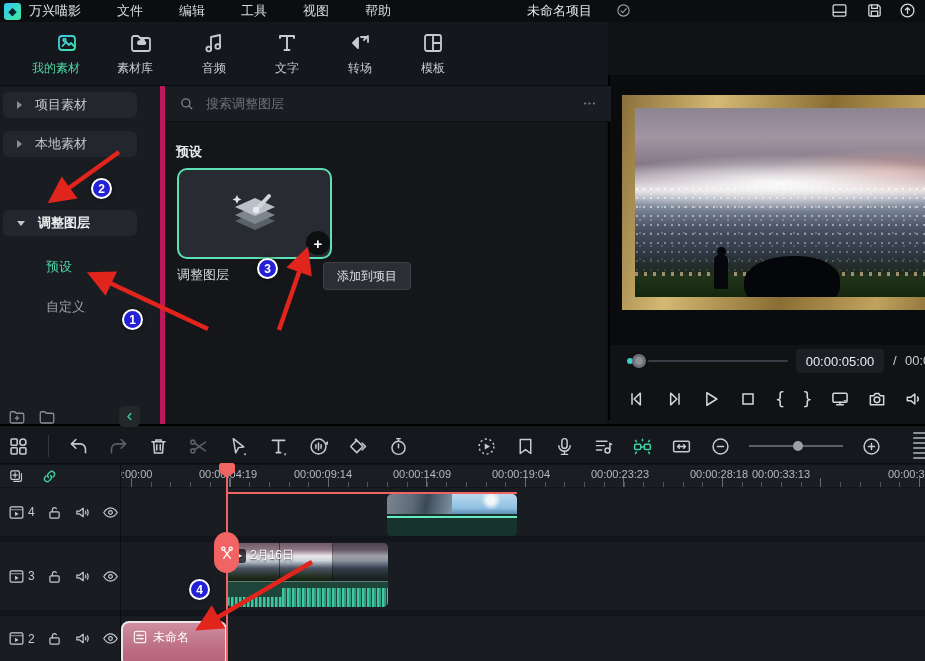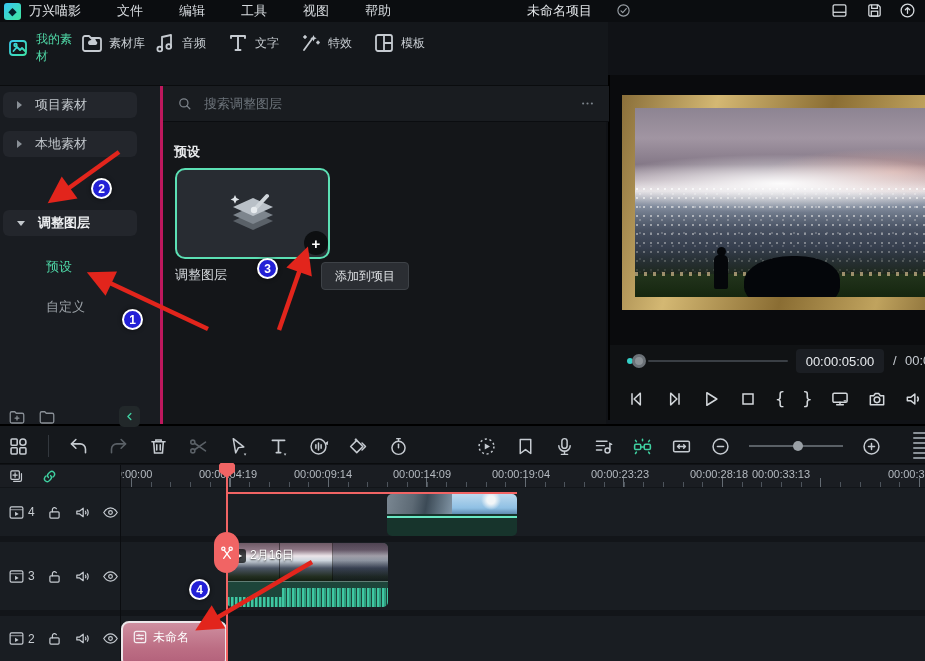--- a/index.html
+++ b/index.html
@@ -13,21 +13,21 @@
   
   #topbar{left:0;top:0;width:925px;height:22px;background:#0b0d10;display:flex;align-items:center;}
   #logo{width:17px;height:17px;margin-left:4px;border-radius:3px;background:linear-gradient(135deg,#38c9ec 10%,#3fe3a9 85%);display:flex;align-items:center;justify-content:center;color:#04212a;font-size:11px;font-weight:bold;}
   #appname{margin-left:8px;color:#e3e6e9;font-size:13px;}
   .menu-item{color:#d6dade;font-size:13px;margin-left:36px;}
   #proj-title{position:absolute;left:527px;top:2px;color:#e3e6e9;font-size:13px;}
   #check-circle{position:absolute;left:616px;top:3px;width:15px;height:15px;color:#9aa0a6;}
   .tb-ic{position:absolute;top:2px;width:17px;height:17px;color:#d6dade;}
   
   #tabbar{left:0;top:22px;width:608px;height:64px;background:#14171b;display:flex;align-items:flex-start;border-bottom:1px solid #0a0c0e;}
-  .tab{width:73px;margin-top:9px;display:flex;flex-direction:row;align-items:center;gap:5px;color:#c8cdd2;}
+  .tab{width:73px;margin-top:9px;display:flex;flex-direction:column;align-items:flex-end;gap:5px;color:#c8cdd2;}
   .tab:first-child{margin-left:7px;}
   .tab .ic{width:24px;height:24px;}
   .tab-label{font-size:12px;}
   .tab.active .tab-label{color:#4fd7a6;}
   .tab.active .ic{color:#3fd0a0;}
   
   #player-head{left:608px;top:22px;width:317px;height:53px;background:#14171b;border-left:2px solid #000;}
   #player-label{position:absolute;left:17px;top:17px;color:#dfe3e6;font-size:13px;}
   #quality-dd{position:absolute;left:67px;top:11px;width:110px;height:30px;background:#22262b;border-radius:5px;display:flex;align-items:center;padding:0 10px;color:#dfe3e6;}
   #quality-dd .ic{width:14px;height:14px;margin-left:auto;color:#9aa0a6;}
@@ -116,21 +116,21 @@
   .side-btn{position:absolute;left:3px;width:134px;height:26px;border-radius:6px;background:#23262c;display:flex;align-items:center;padding-left:14px;gap:13px;color:#c2c7cc;font-size:13px;}
   .side-btn .car{width:0;height:0;border-left:5px solid #8a9097;border-top:4px solid transparent;border-bottom:4px solid transparent;}
   .side-btn.open .car{border-left:4px solid transparent;border-right:4px solid transparent;border-top:5px solid #c2c7cc;border-bottom:none;}
   .side-btn.open{color:#eef0f2;font-weight:bold;}
   .side-sub{position:absolute;left:46px;font-size:13px;color:#9aa0a6;}
   .side-sub.sel{color:#4ed6a6;}
   #side-bottom{position:absolute;left:0;top:322px;width:160px;height:16px;}
   #side-bottom .ic{position:absolute;width:18px;height:18px;color:#8a9097;}
   #collapse-btn{position:absolute;left:119px;top:-2px;width:21px;height:21px;border-radius:5px;background:#22282a;display:flex;align-items:center;justify-content:center;color:#3fd0a0;}
   
-  #libmain{left:160px;top:86px;width:446px;height:338px;background:#141619;border-left:3px solid #be185d;}
+  #libmain{left:160px;top:86px;width:446px;height:338px;background:#141619;border-left:5px solid #be185d;}
   #searchrow{position:absolute;left:0;top:0;width:446px;height:36px;background:#191c20;border-bottom:1px solid #0b0d10;display:flex;align-items:center;padding:0 14px;gap:10px;}
   #searchrow .ic{width:15px;height:15px;color:#7d848b;}
   #search-input{flex:1;background:transparent;border:none;outline:none;color:#dfe3e6;font-size:13px;font-family:inherit;}
   #search-input::placeholder{color:#6d747b;}
   #more-btn{width:18px;height:18px;color:#d6dade;}
   #section-title{position:absolute;left:11px;top:57px;color:#e8eaec;font-size:13px;font-weight:bold;}
   #preset-card{position:absolute;left:12px;top:82px;width:155px;height:91px;border-radius:10px;border:2px solid #5ce0b4;background:#282c32;display:flex;align-items:center;justify-content:center;}
   #card-plus{position:absolute;left:141px;top:145px;width:24px;height:24px;border-radius:50%;background:rgba(8,10,12,.85);color:#fff;display:flex;align-items:center;justify-content:center;font-size:15px;font-weight:bold;}
   #card-label{position:absolute;left:12px;top:180px;color:#d6dade;font-size:13px;}
   #tooltip{position:absolute;left:158px;top:176px;height:28px;padding:0 13px;background:#2b2e33;border:1px solid #3e4247;border-radius:4px;display:flex;align-items:center;color:#dfe2e5;font-size:12px;white-space:nowrap;}
@@ -220,26 +220,27 @@
       <span class="ic">
         <svg viewBox="0 0 24 24" fill="none" stroke="currentColor" stroke-width="1.9" stroke-linecap="round">
             <path d="M5 5h14M5 5v2M19 5v2M12 5v14M9.5 19h5"></path>
           </svg>
       </span>
       <span class="tab-label">文字</span>
     </div>
     <div class="tab">
       <span class="ic">
         <svg viewBox="0 0 24 24" fill="none" stroke="currentColor" stroke-width="1.8" stroke-linecap="round" stroke-linejoin="round">
-            <path d="M13 8l-8 11"></path>
-            <path d="M14.5 4l1 2.2 2.2 1-2.2 1-1 2.2-1-2.2-2.2-1 2.2-1z" fill="currentColor" stroke="none"></path>
-            <path d="M19 10.5v2M18 11.5h2M6 5v2M5 6h2"></path>
-          </svg>
-      </span>
-      <span class="tab-label">特效</span>
+            <path d="M10 7L5 12l5 5" fill="currentColor" stroke="none"></path>
+            <path d="M10 7L5 12l5 5z"></path>
+            <path d="M13 6h6a1 1 0 0 1 1 1v4"></path>
+            <path d="M16 9l4-4"></path>
+          </svg>
+      </span>
+      <span class="tab-label">转场</span>
     </div>
     <div class="tab">
       <span class="ic">
         <svg viewBox="0 0 24 24" fill="none" stroke="currentColor" stroke-width="1.8">
             <rect x="4" y="4" width="16" height="16" rx="2"></rect>
             <path d="M12 4v16M12 12h8"></path>
           </svg>
       </span>
       <span class="tab-label">模板</span>
     </div>

